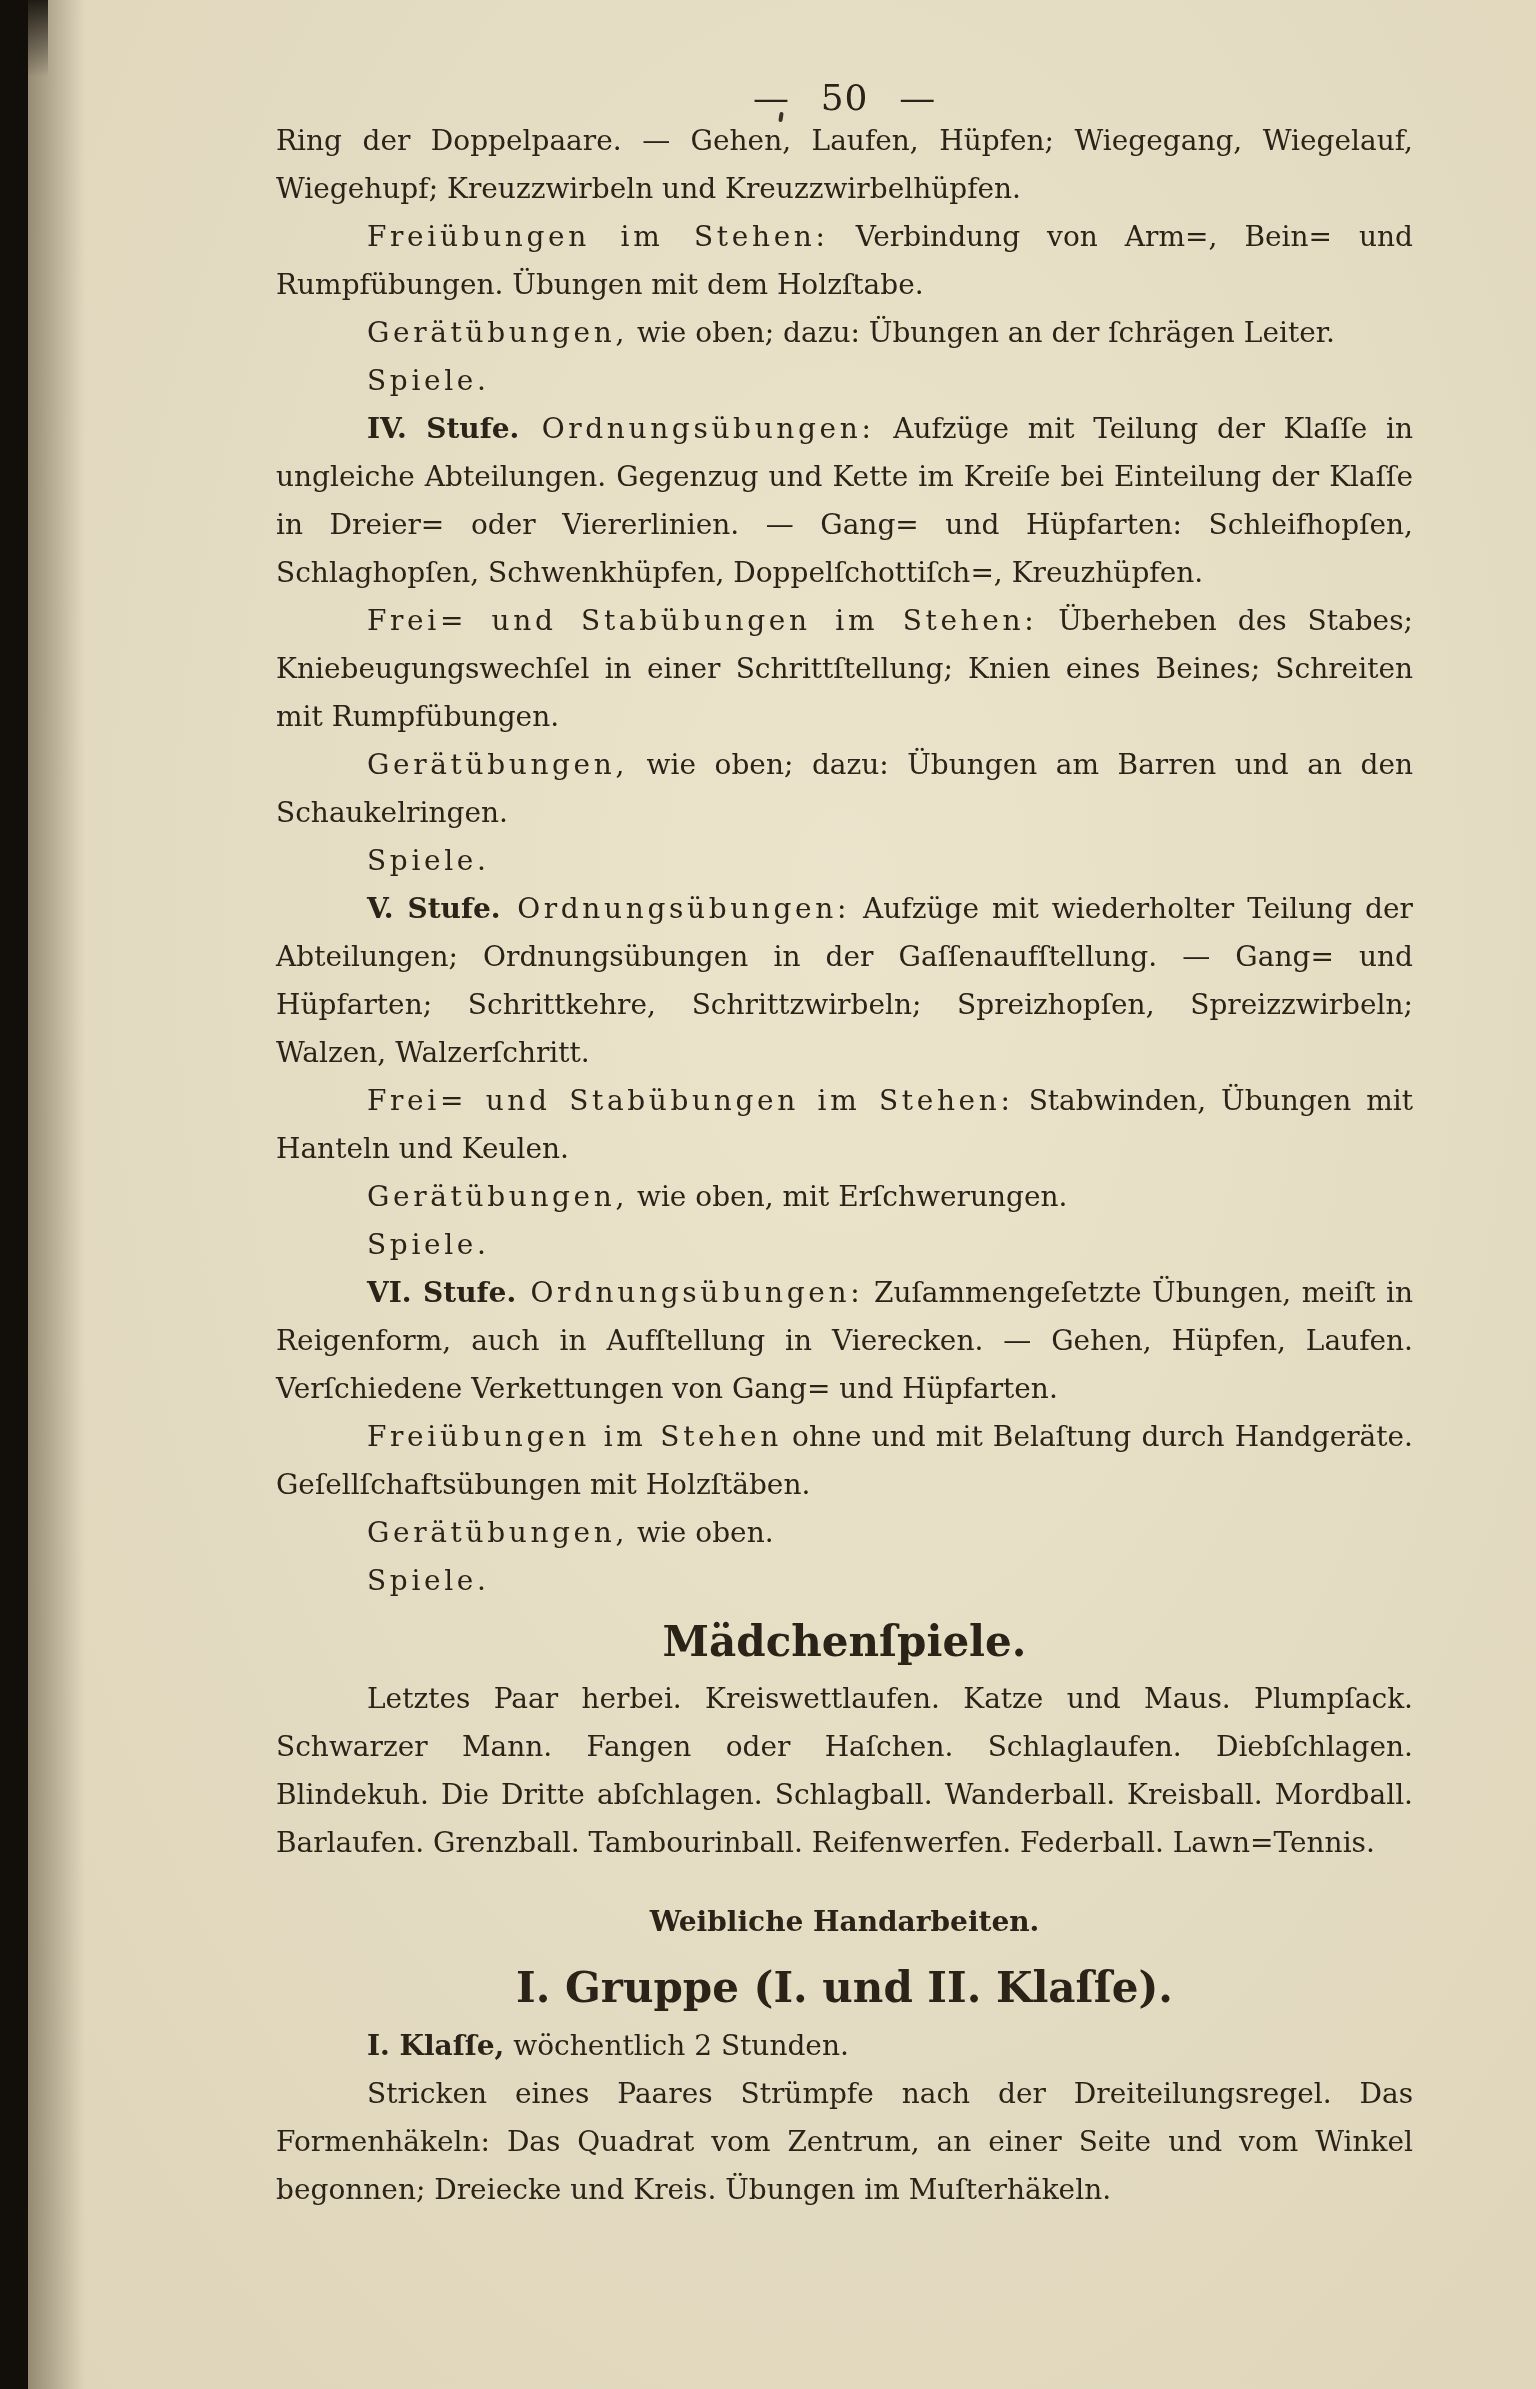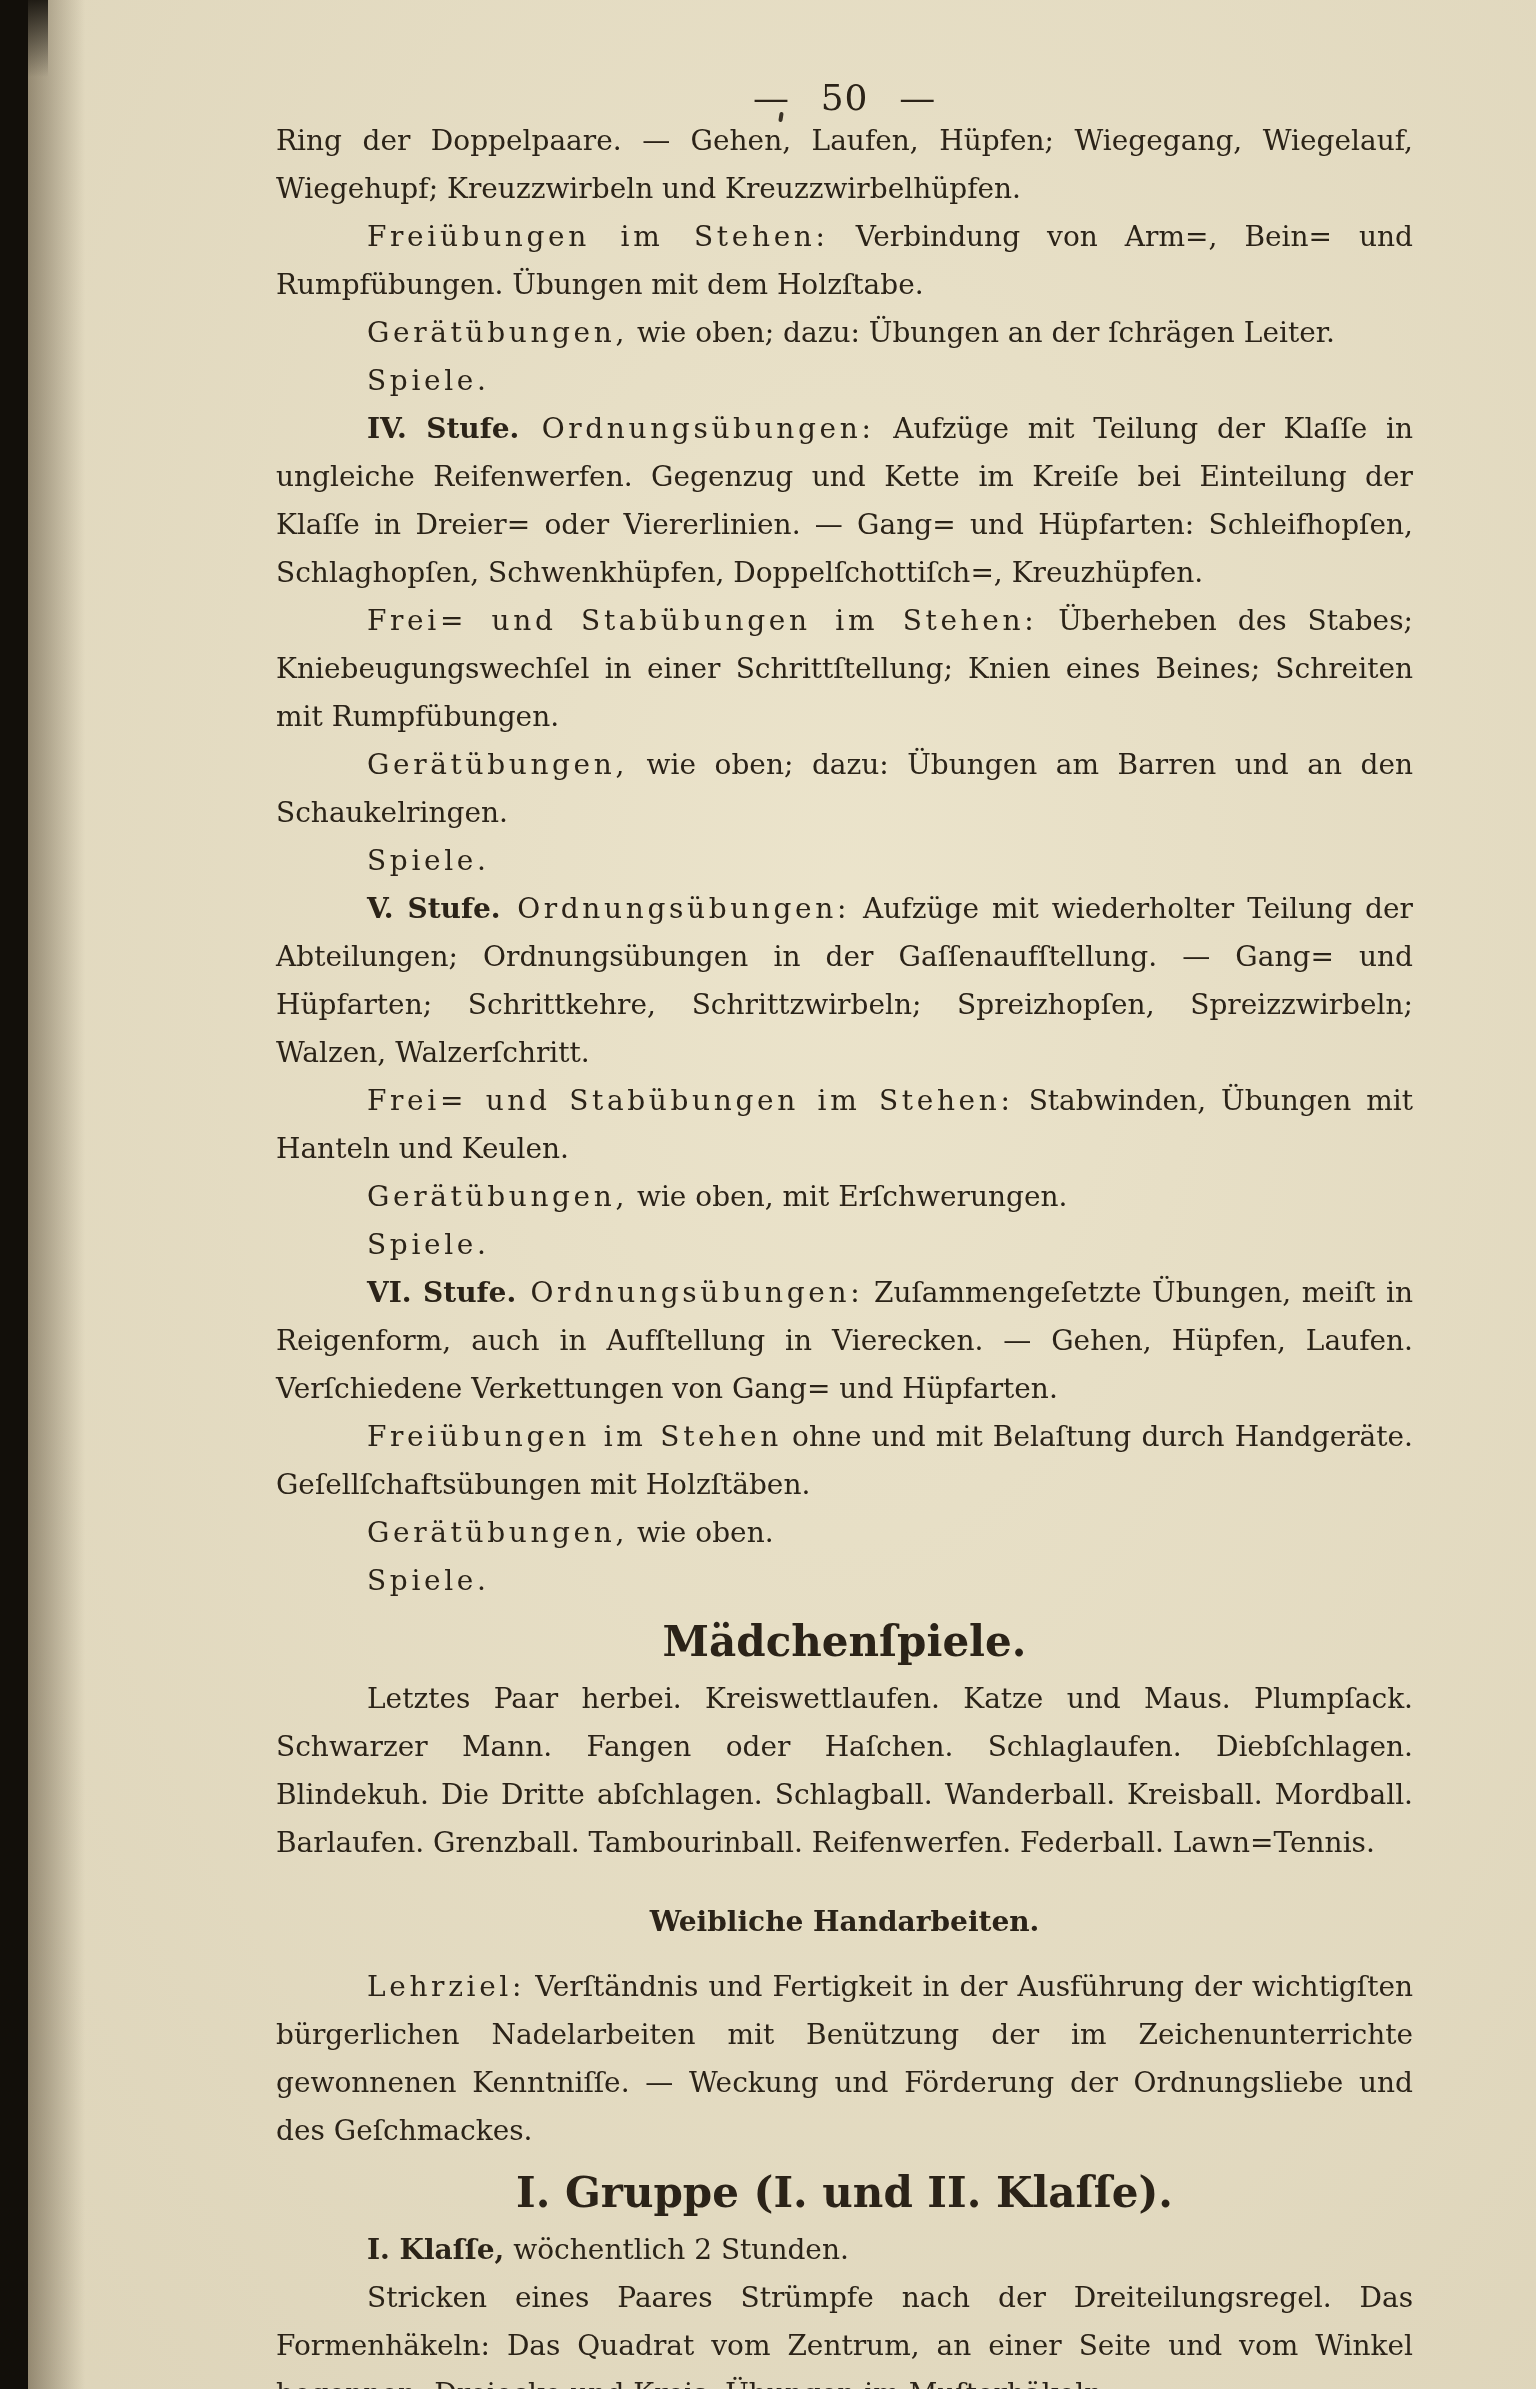--- a/index.html
+++ b/index.html
@@ -99,33 +99,32 @@
   <span class="dash">—</span><span class="num">50</span><span class="dash">—</span>
 </div>
 
 <div class="speck"></div>
 
 <main class="text-block" id="content">
     <p class="para noindent"><span class="seg-normal">Ring der Doppelpaare. — Gehen, Laufen, Hüpfen; Wiegegang, Wiegelauf, Wiegehupf; Kreuzzwirbeln und Kreuzzwirbelhüpfen.</span></p>
     <p class="para"><span class="seg-spaced">Freiübungen im Stehen:</span><span class="seg-normal"> Verbindung von Arm=, Bein= und Rumpfübungen. Übungen mit dem Holzſtabe.</span></p>
     <p class="para"><span class="seg-spaced">Gerätübungen,</span><span class="seg-normal"> wie oben; dazu: Übungen an der ſchrägen Leiter.</span></p>
     <p class="para"><span class="seg-spaced">Spiele.</span></p>
-    <p class="para"><span class="seg-bold">IV. Stufe.</span><span class="seg-spaced"> Ordnungsübungen:</span><span class="seg-normal"> Aufzüge mit Teilung der Klaſſe in ungleiche Reifenwerfen. Gegenzug und Kette im Kreiſe bei Einteilung der Klaſſe in Dreier= oder Viererlinien. — Gang= und Hüpfarten: Schleifhopſen, Schlaghopſen, Schwenkhüpfen, Doppelſchottiſch=, Kreuzhüpfen.</span></p>
+    <p class="para"><span class="seg-bold">IV. Stufe.</span><span class="seg-spaced"> Ordnungsübungen:</span><span class="seg-normal"> Aufzüge mit Teilung der Klaſſe in ungleiche Abteilungen. Gegenzug und Kette im Kreiſe bei Einteilung der Klaſſe in Dreier= oder Viererlinien. — Gang= und Hüpfarten: Schleifhopſen, Schlaghopſen, Schwenkhüpfen, Doppelſchottiſch=, Kreuzhüpfen.</span></p>
     <p class="para"><span class="seg-spaced">Frei= und Stabübungen im Stehen:</span><span class="seg-normal"> Überheben des Stabes; Kniebeugungswechſel in einer Schrittſtellung; Knien eines Beines; Schreiten mit Rumpfübungen.</span></p>
     <p class="para"><span class="seg-spaced">Gerätübungen,</span><span class="seg-normal"> wie oben; dazu: Übungen am Barren und an den Schaukelringen.</span></p>
     <p class="para"><span class="seg-spaced">Spiele.</span></p>
     <p class="para"><span class="seg-bold">V. Stufe.</span><span class="seg-spaced"> Ordnungsübungen:</span><span class="seg-normal"> Aufzüge mit wiederholter Teilung der Abteilungen; Ordnungsübungen in der Gaſſenaufſtellung. — Gang= und Hüpfarten; Schrittkehre, Schrittzwirbeln; Spreizhopſen, Spreizzwirbeln; Walzen, Walzerſchritt.</span></p>
     <p class="para"><span class="seg-spaced">Frei= und Stabübungen im Stehen:</span><span class="seg-normal"> Stabwinden, Übungen mit Hanteln und Keulen.</span></p>
     <p class="para"><span class="seg-spaced">Gerätübungen,</span><span class="seg-normal"> wie oben, mit Erſchwerungen.</span></p>
     <p class="para"><span class="seg-spaced">Spiele.</span></p>
     <p class="para"><span class="seg-bold">VI. Stufe.</span><span class="seg-spaced"> Ordnungsübungen:</span><span class="seg-normal"> Zuſammengeſetzte Übungen, meiſt in Reigenform, auch in Aufſtellung in Vierecken. — Gehen, Hüpfen, Laufen. Verſchiedene Verkettungen von Gang= und Hüpfarten.</span></p>
     <p class="para"><span class="seg-spaced">Freiübungen im Stehen</span><span class="seg-normal"> ohne und mit Belaſtung durch Handgeräte. Geſellſchaftsübungen mit Holzſtäben.</span></p>
     <p class="para"><span class="seg-spaced">Gerätübungen,</span><span class="seg-normal"> wie oben.</span></p>
     <p class="para"><span class="seg-spaced">Spiele.</span></p>
     <div class="heading h-small"><span class="seg-normal">Mädchenſpiele.</span></div>
     <p class="para"><span class="seg-normal">Letztes Paar herbei. Kreiswettlaufen. Katze und Maus. Plumpſack. Schwarzer Mann. Fangen oder Haſchen. Schlaglaufen. Diebſchlagen. Blindekuh. Die Dritte abſchlagen. Schlagball. Wanderball. Kreisball. Mordball. Barlaufen. Grenzball. Tambourinball. Reifenwerfen. Federball. Lawn=Tennis.</span></p>
     <div class="heading h-large"><span class="seg-normal">Weibliche Handarbeiten.</span></div>
-    <p class="para"><span class="seg-spaced">Lehrziel:</span><span class="seg-normal"> Verſtändnis und Fertigkeit in der Ausführung der wichtigſten bürgerlichen Nadelarbeiten mit Benützung der im Zeichenunterrichte gewonnenen Kenntniſſe. — Weckung und Förderung der Ordnungsliebe und des Geſchmackes.</span></p>
     <div class="heading h-small"><span class="seg-normal">I. Gruppe (I. und II. Klaſſe).</span></div>
     <p class="para"><span class="seg-bold">I. Klaſſe,</span><span class="seg-normal"> wöchentlich 2 Stunden.</span></p>
     <p class="para"><span class="seg-normal">Stricken eines Paares Strümpfe nach der Dreiteilungsregel. Das Formenhäkeln: Das Quadrat vom Zentrum, an einer Seite und vom Winkel begonnen; Dreiecke und Kreis. Übungen im Muſterhäkeln.</span></p>
   </main>
 
 
 </body></html>

